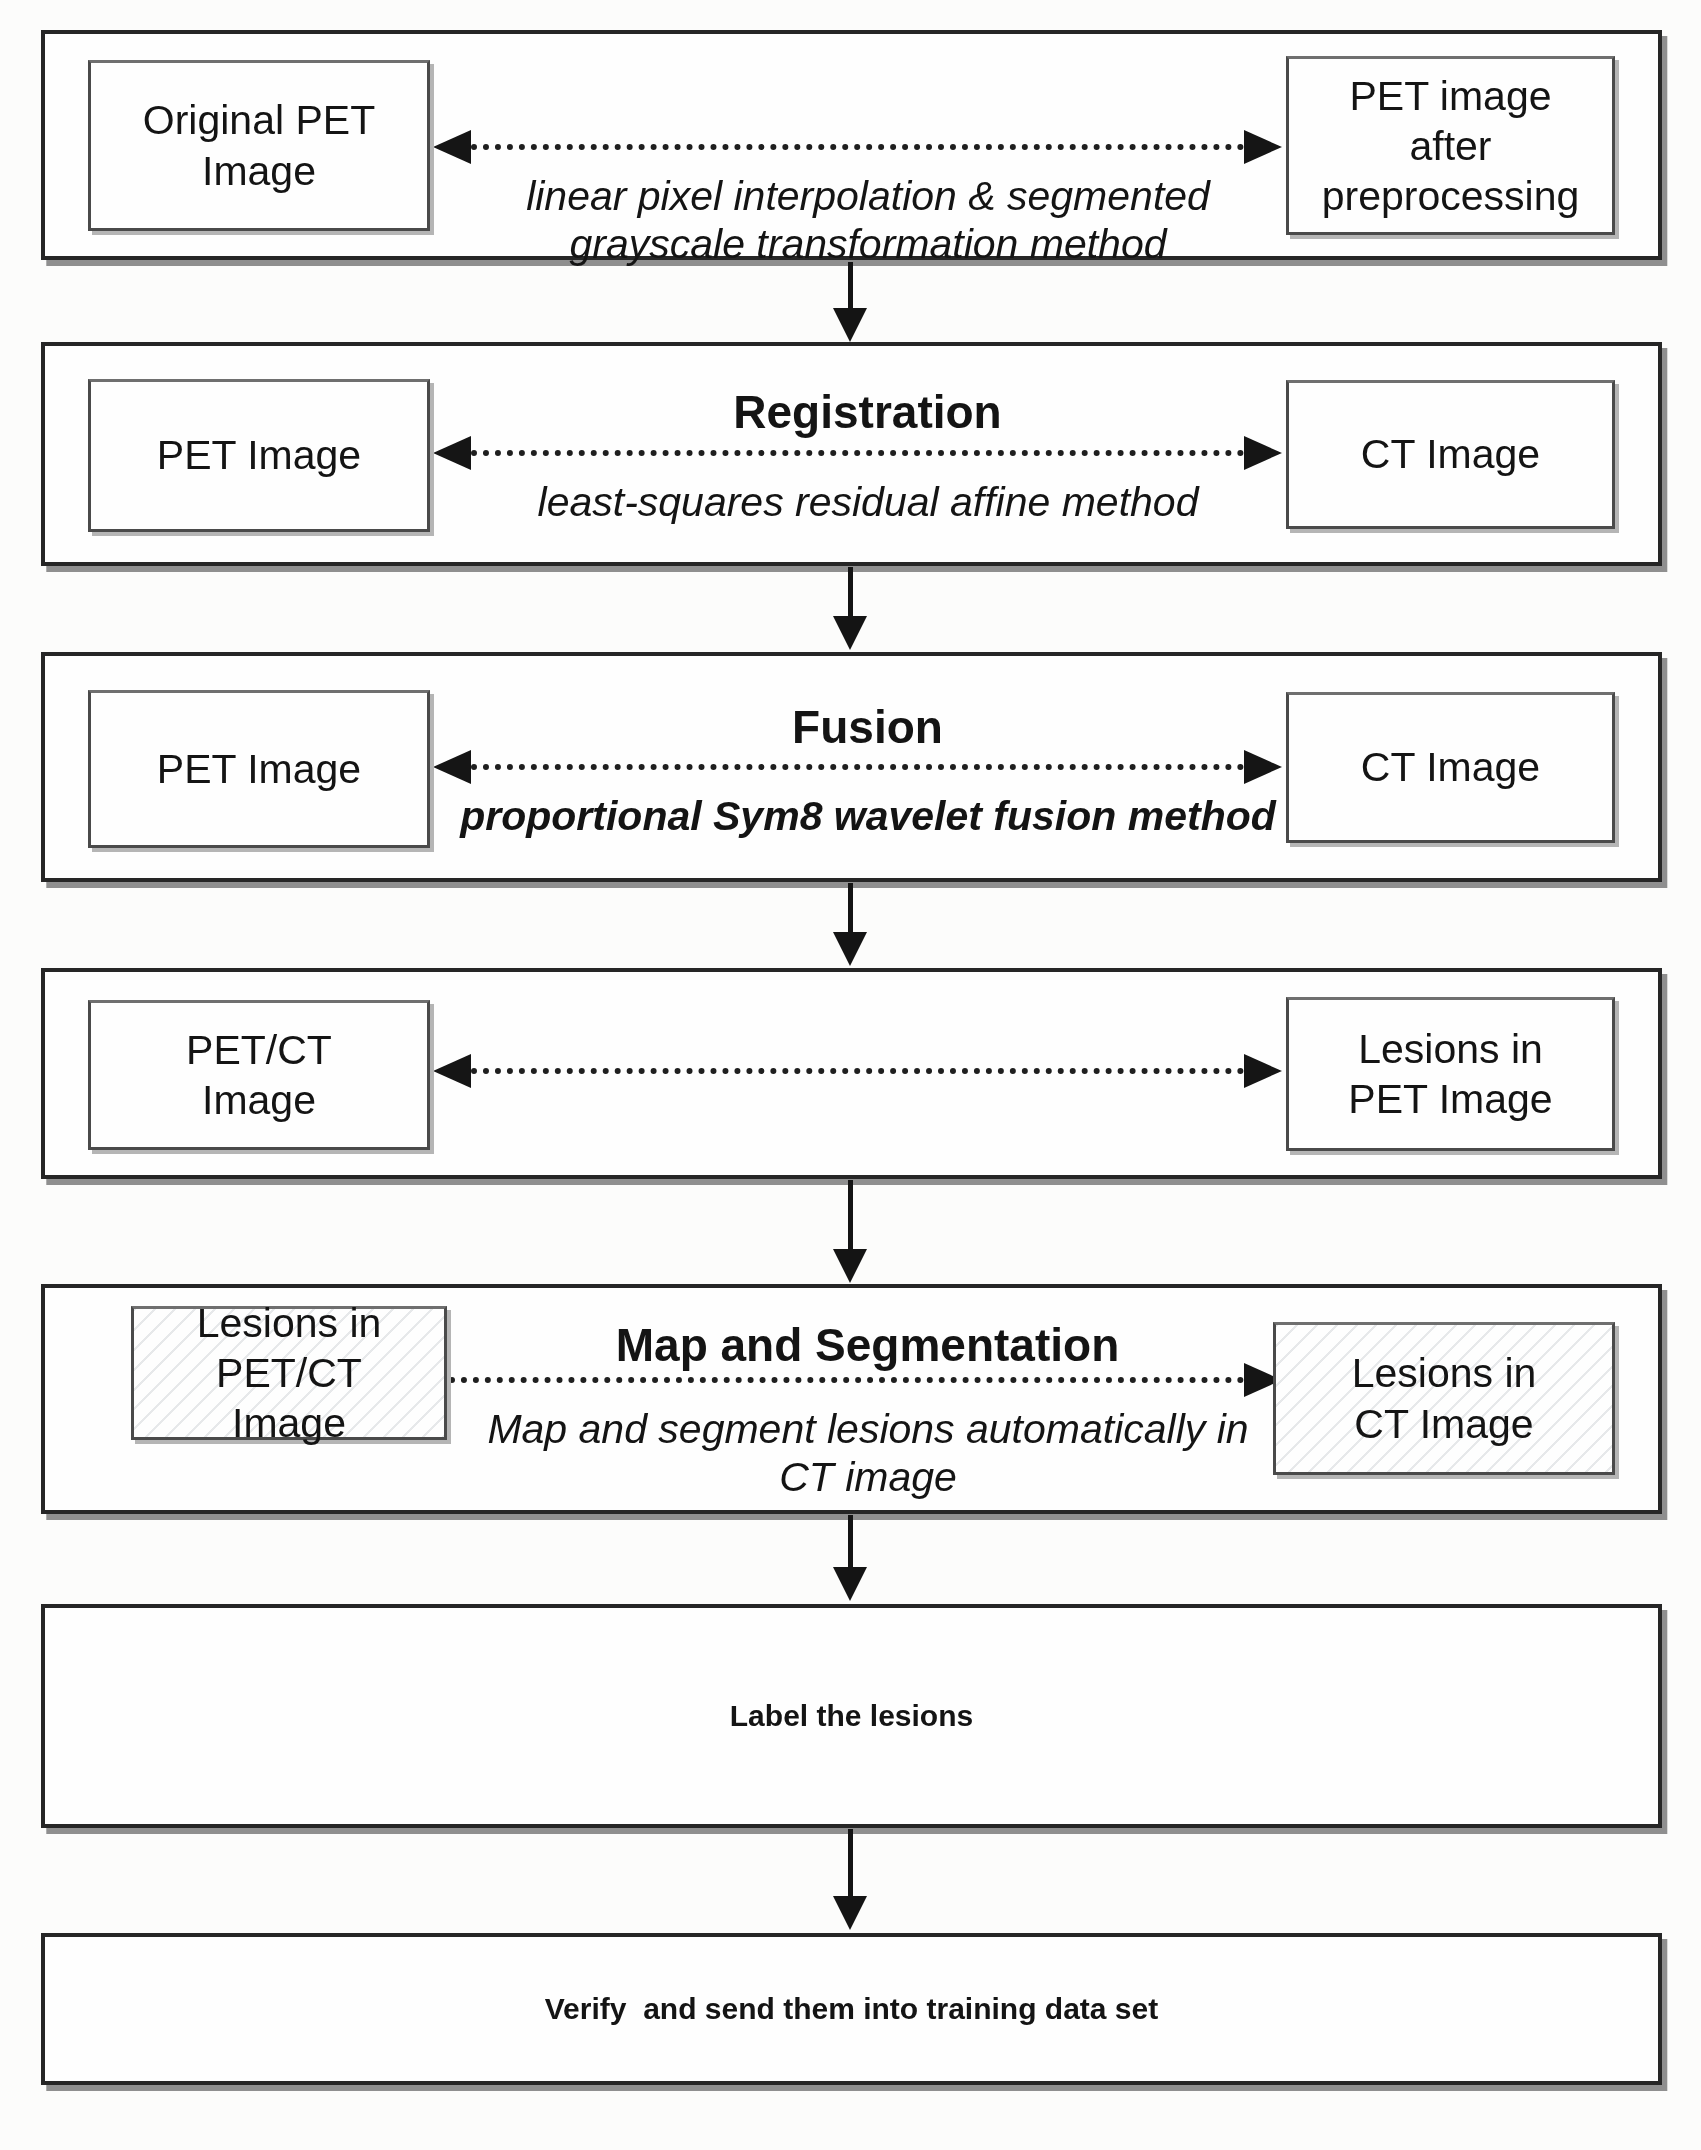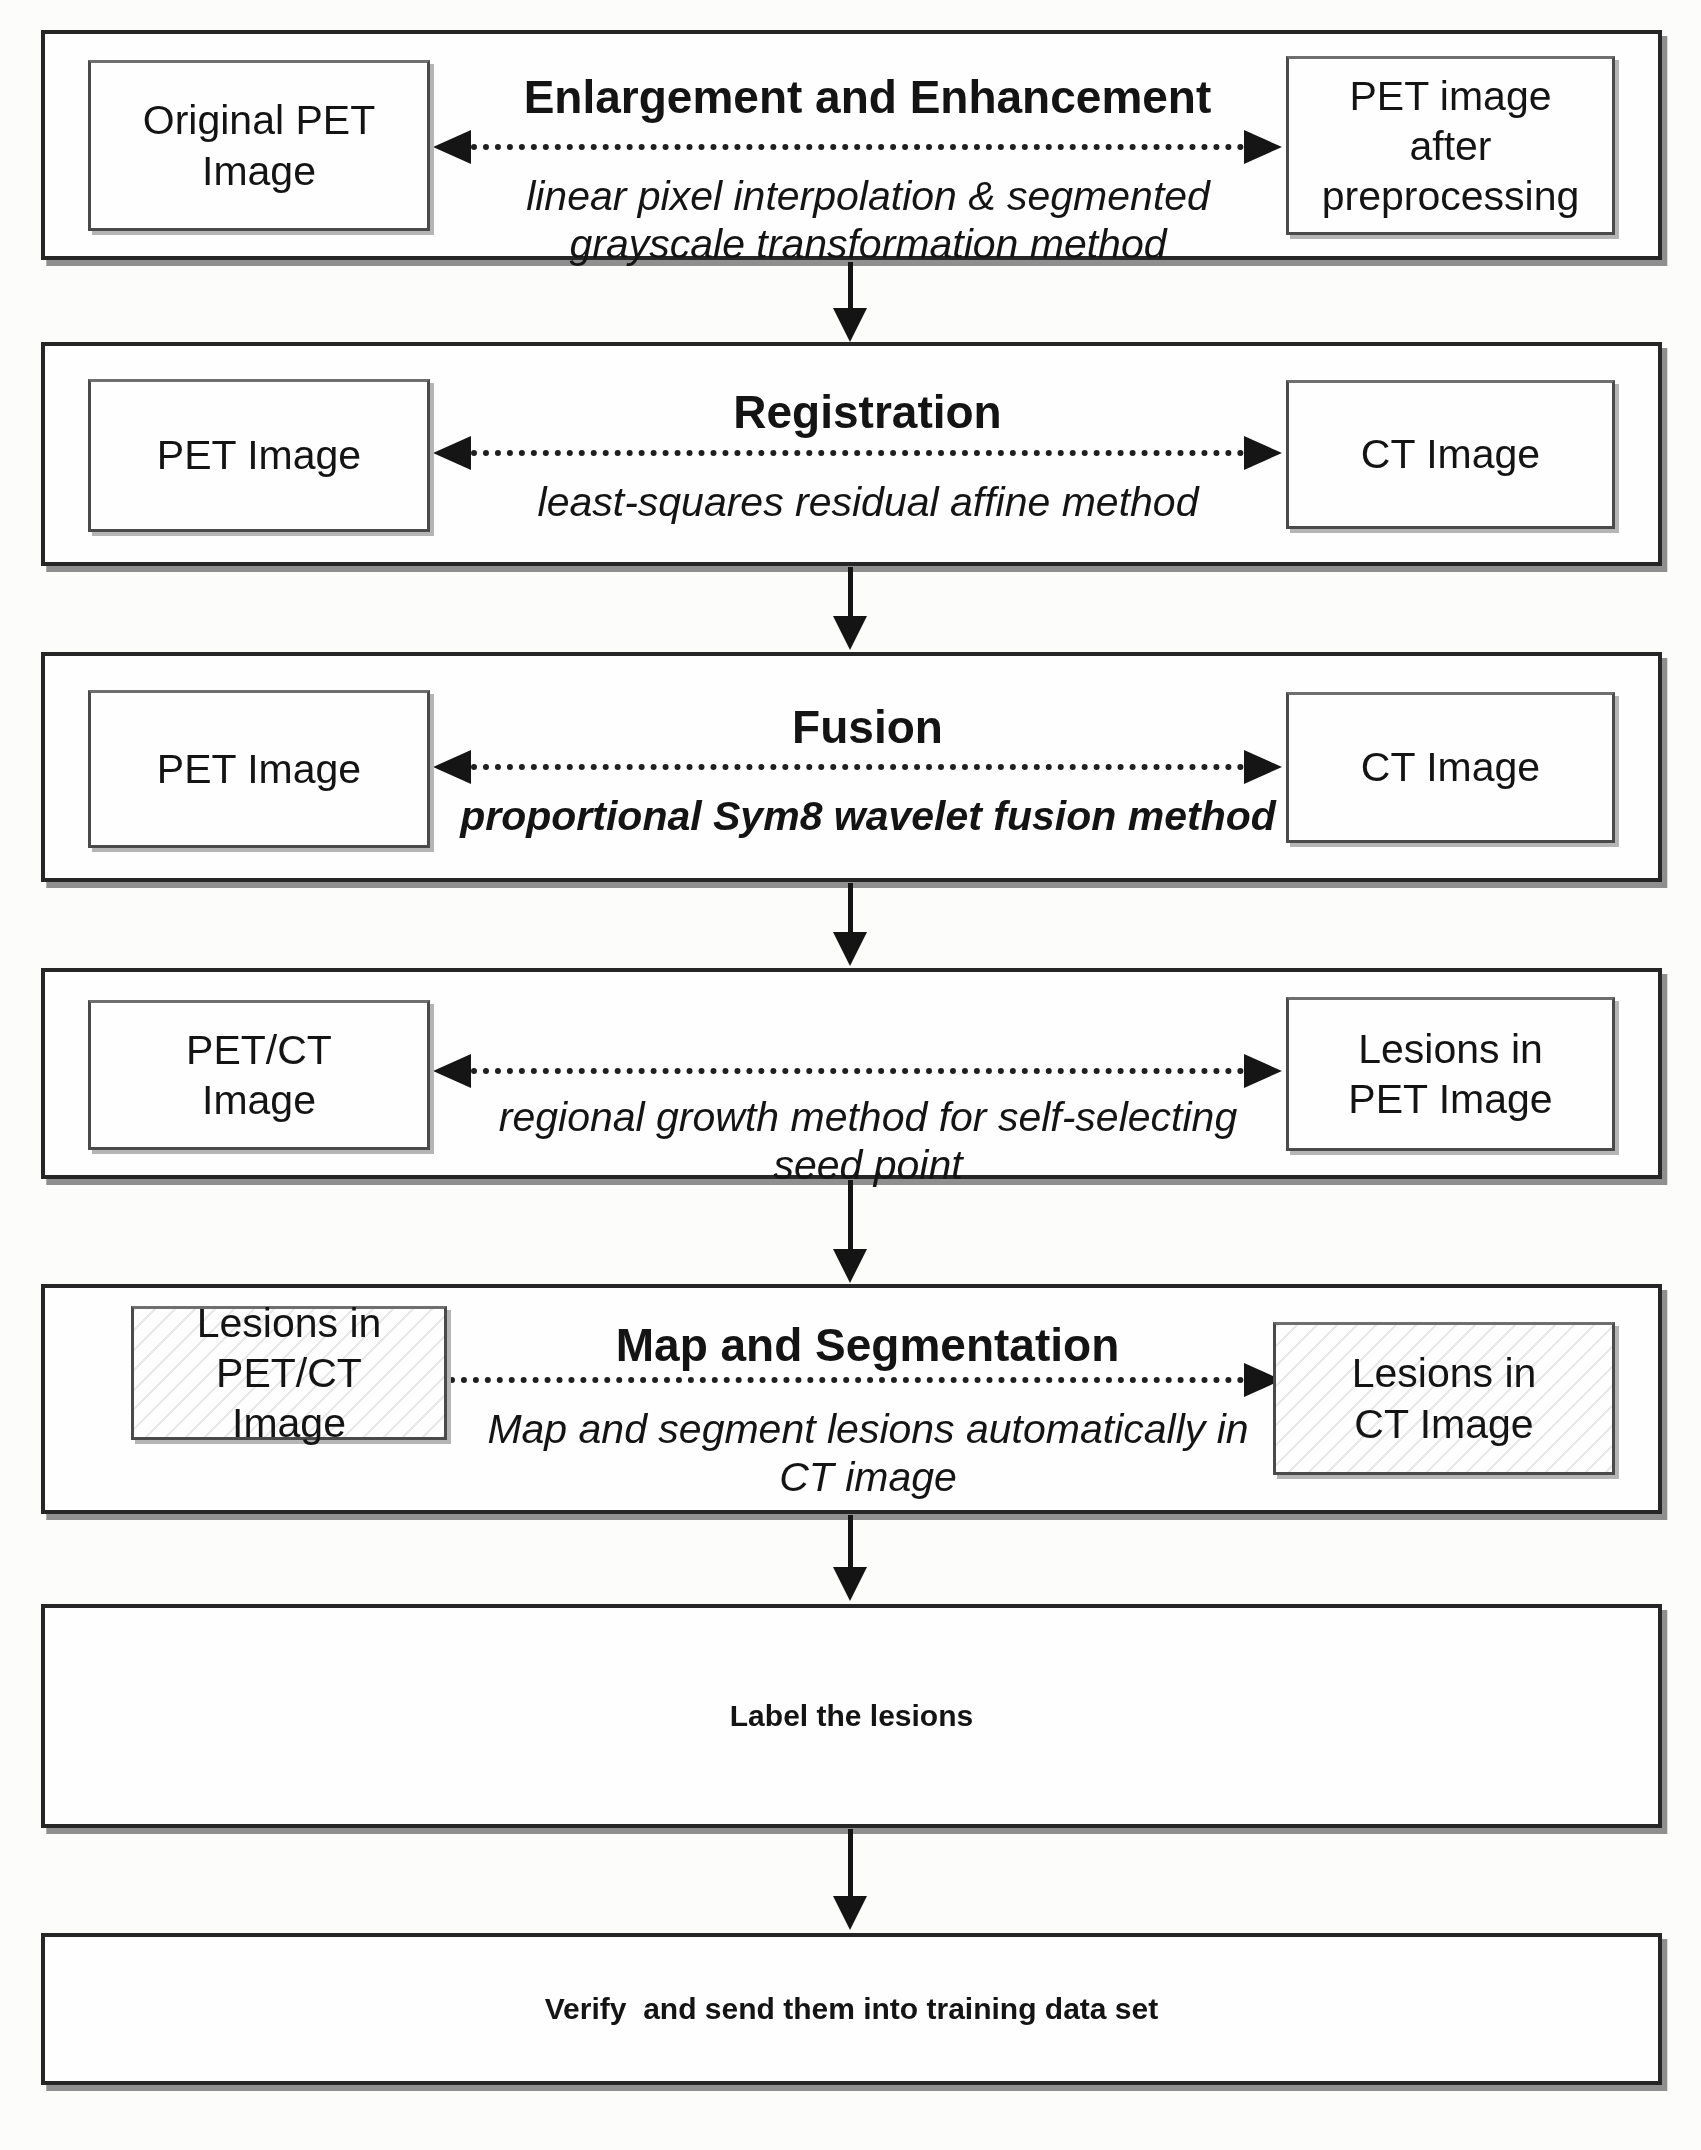--- a/index.html
+++ b/index.html
@@ -54,21 +54,20 @@
     display:flex;align-items:center;justify-content:center;
     font-weight:bold;font-size:30px;text-align:center;
   }
 </style>
 </head>
 <body>
 
 <div class="page" data-name="flowchart-figure">
 
   <section class="sec" style="top:30px;height:230px;" data-name="flow-step-enlargement-enhancement">
-    <div class="title txt" data-name="step-title">Enlargement and Enhancement</div>
     <div class="harrow" style="left:388px;width:849px;top:113px;" data-name="dotted-double-arrow">
       <span class="hhead point-left" data-name="arrowhead-left-icon"></span>
       <span class="hline" data-name="dotted-line"></span>
       <span class="hhead point-right" data-name="arrowhead-right-icon"></span>
     </div>
     <div class="subtitle txt" data-name="step-method">linear pixel interpolation &amp; segmented
 grayscale transformation method</div>
     <div class="ibox" style="left:43px;top:26px;width:342px;height:171px;" data-name="box-original-pet-image">
       <span class="txt" data-name="box-label">Original PET
 Image</span>
@@ -127,22 +126,20 @@
     <div class="vline"></div>
       <div class="vhead"></div>
   </div>
 
   <section class="sec" style="top:968px;height:211px;" data-name="flow-step-semi-automatic-region-contour">
     <div class="harrow" style="left:388px;width:849px;top:99px;" data-name="dotted-double-arrow">
       <span class="hhead point-left" data-name="arrowhead-left-icon"></span>
       <span class="hline" data-name="dotted-line"></span>
       <span class="hhead point-right" data-name="arrowhead-right-icon"></span>
     </div>
-    <div class="subtitle txt" style="top:121px;" data-name="step-method">regional growth method for self-selecting
-seed point</div>
     <div class="ibox" style="left:43px;top:28px;width:342px;height:150px;" data-name="box-petct-image">
       <span class="txt" data-name="box-label">PET/CT
 Image</span>
     </div>
     <div class="ibox" style="right:43px;top:25px;width:329px;height:154px;" data-name="box-lesions-in-pet-image">
       <span class="txt" data-name="box-label">Lesions in
 PET Image</span>
     </div>
   </section>
 

